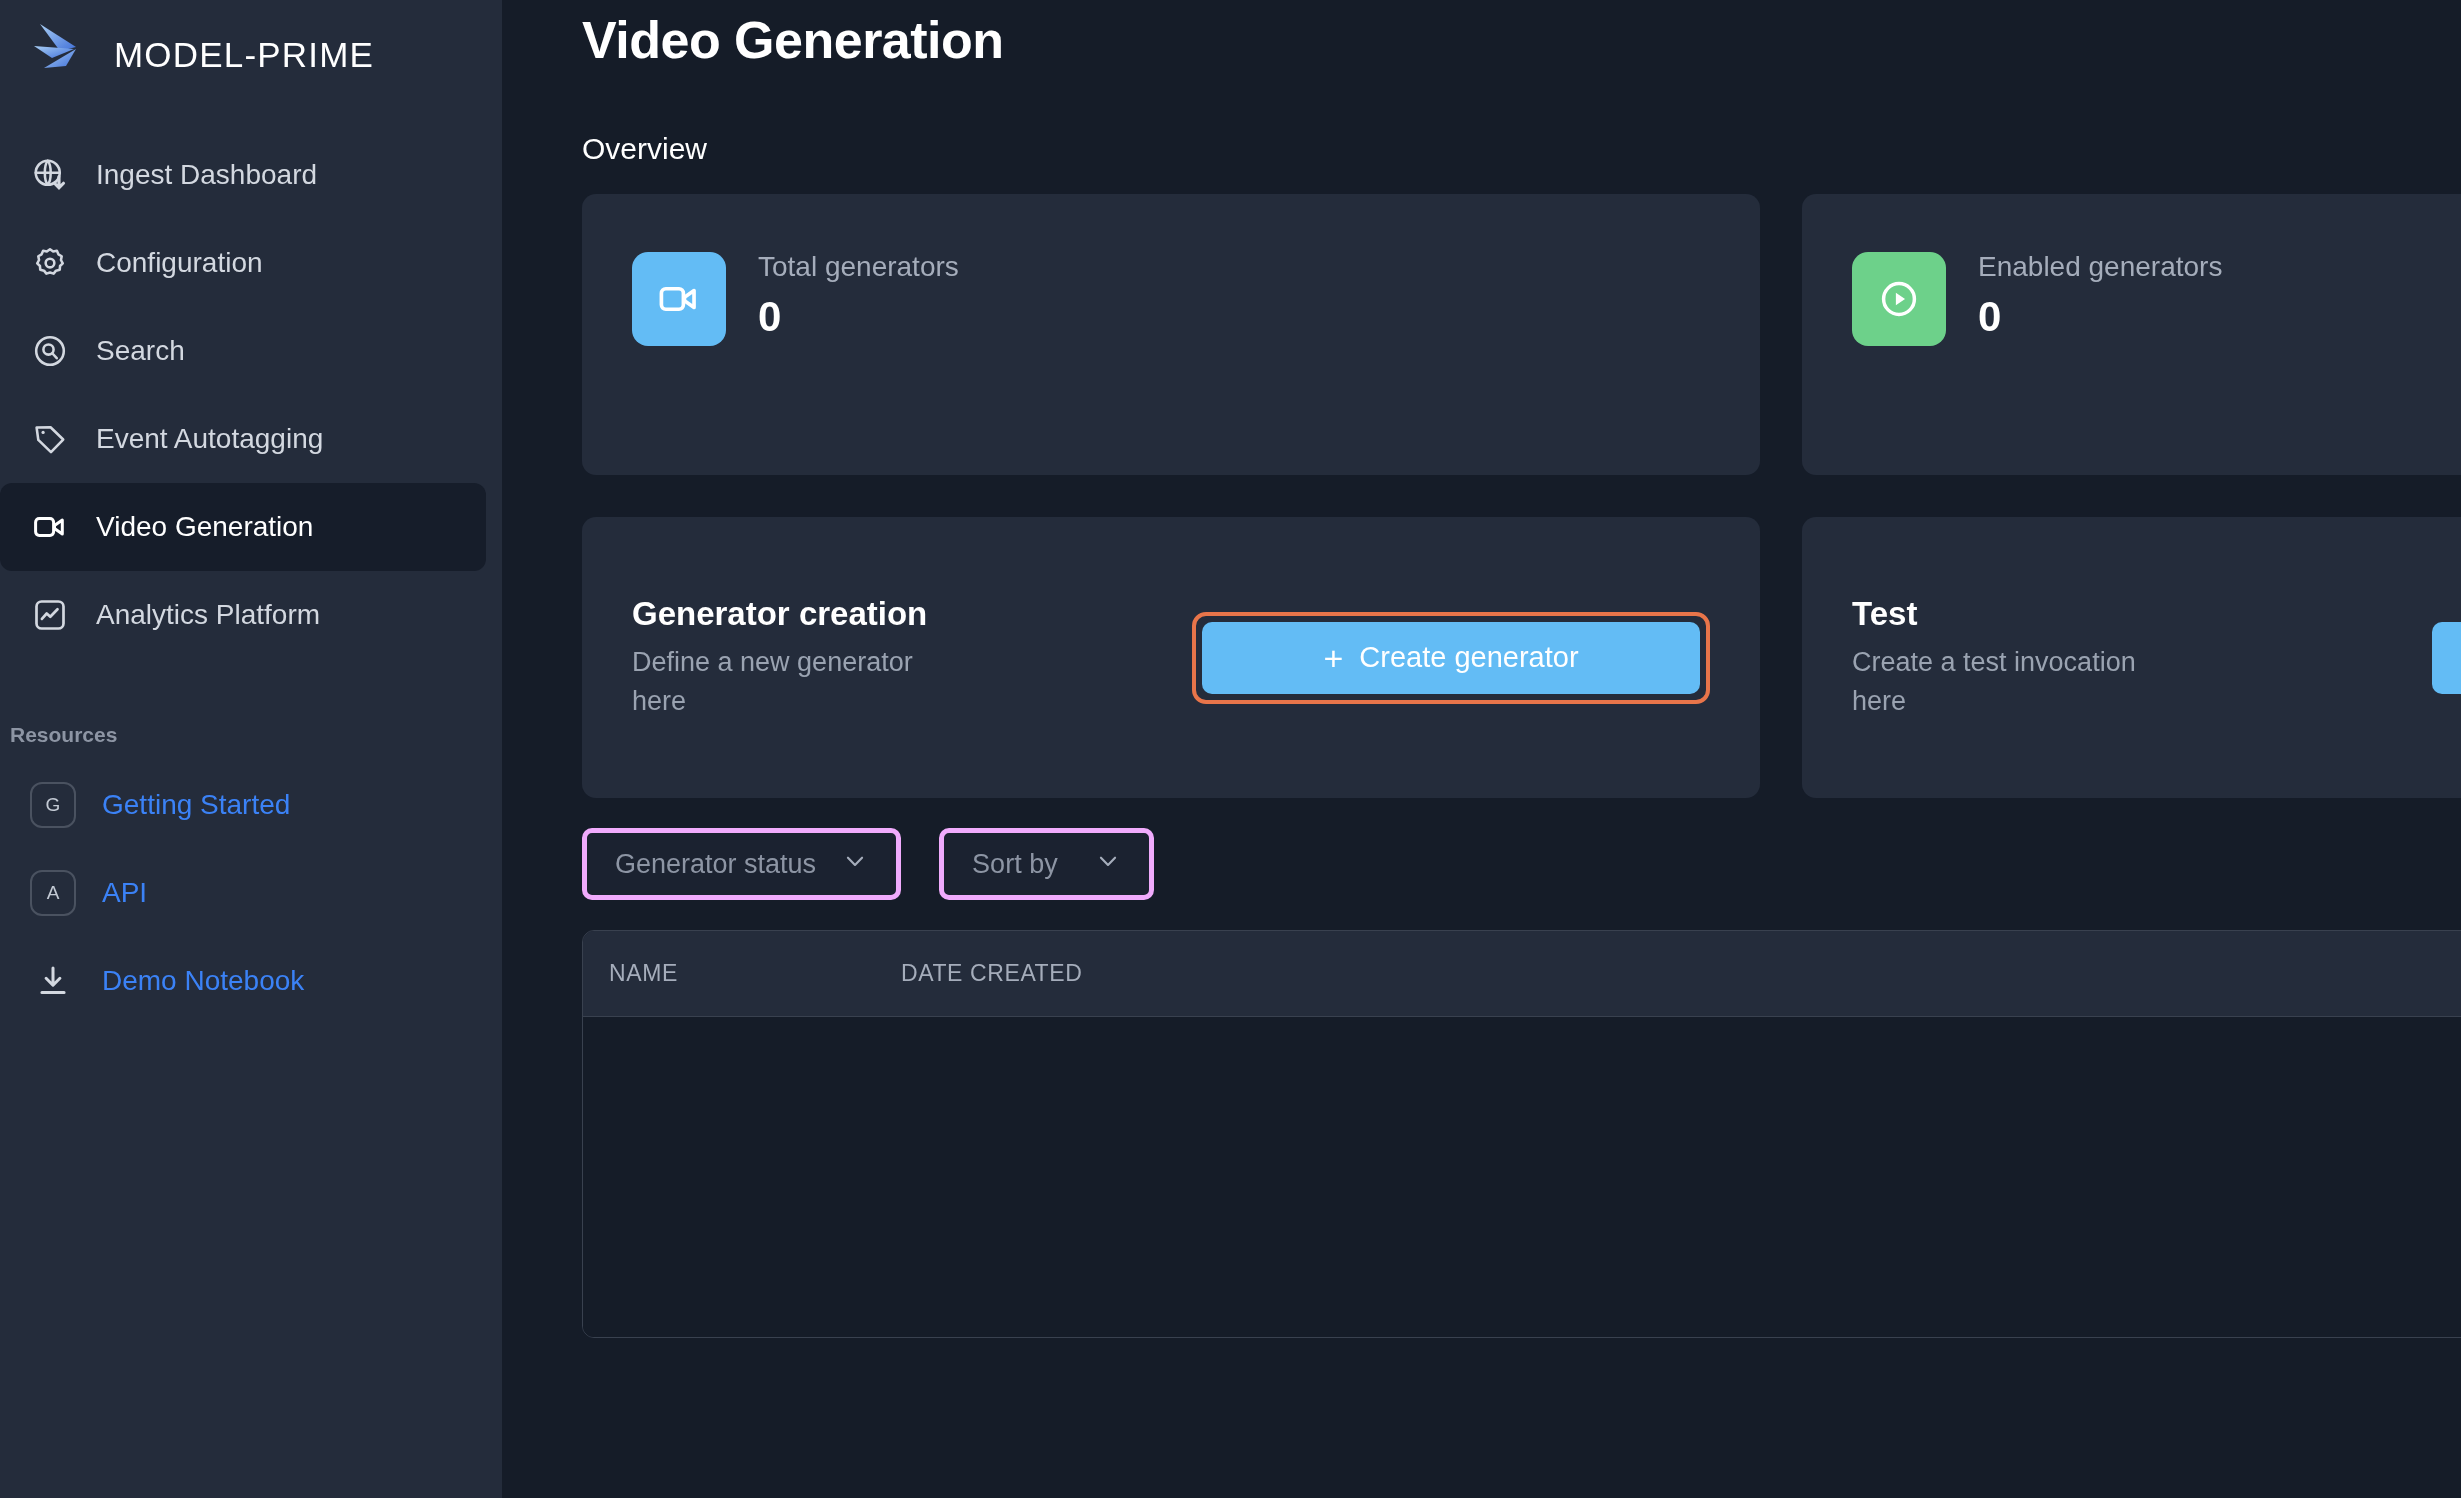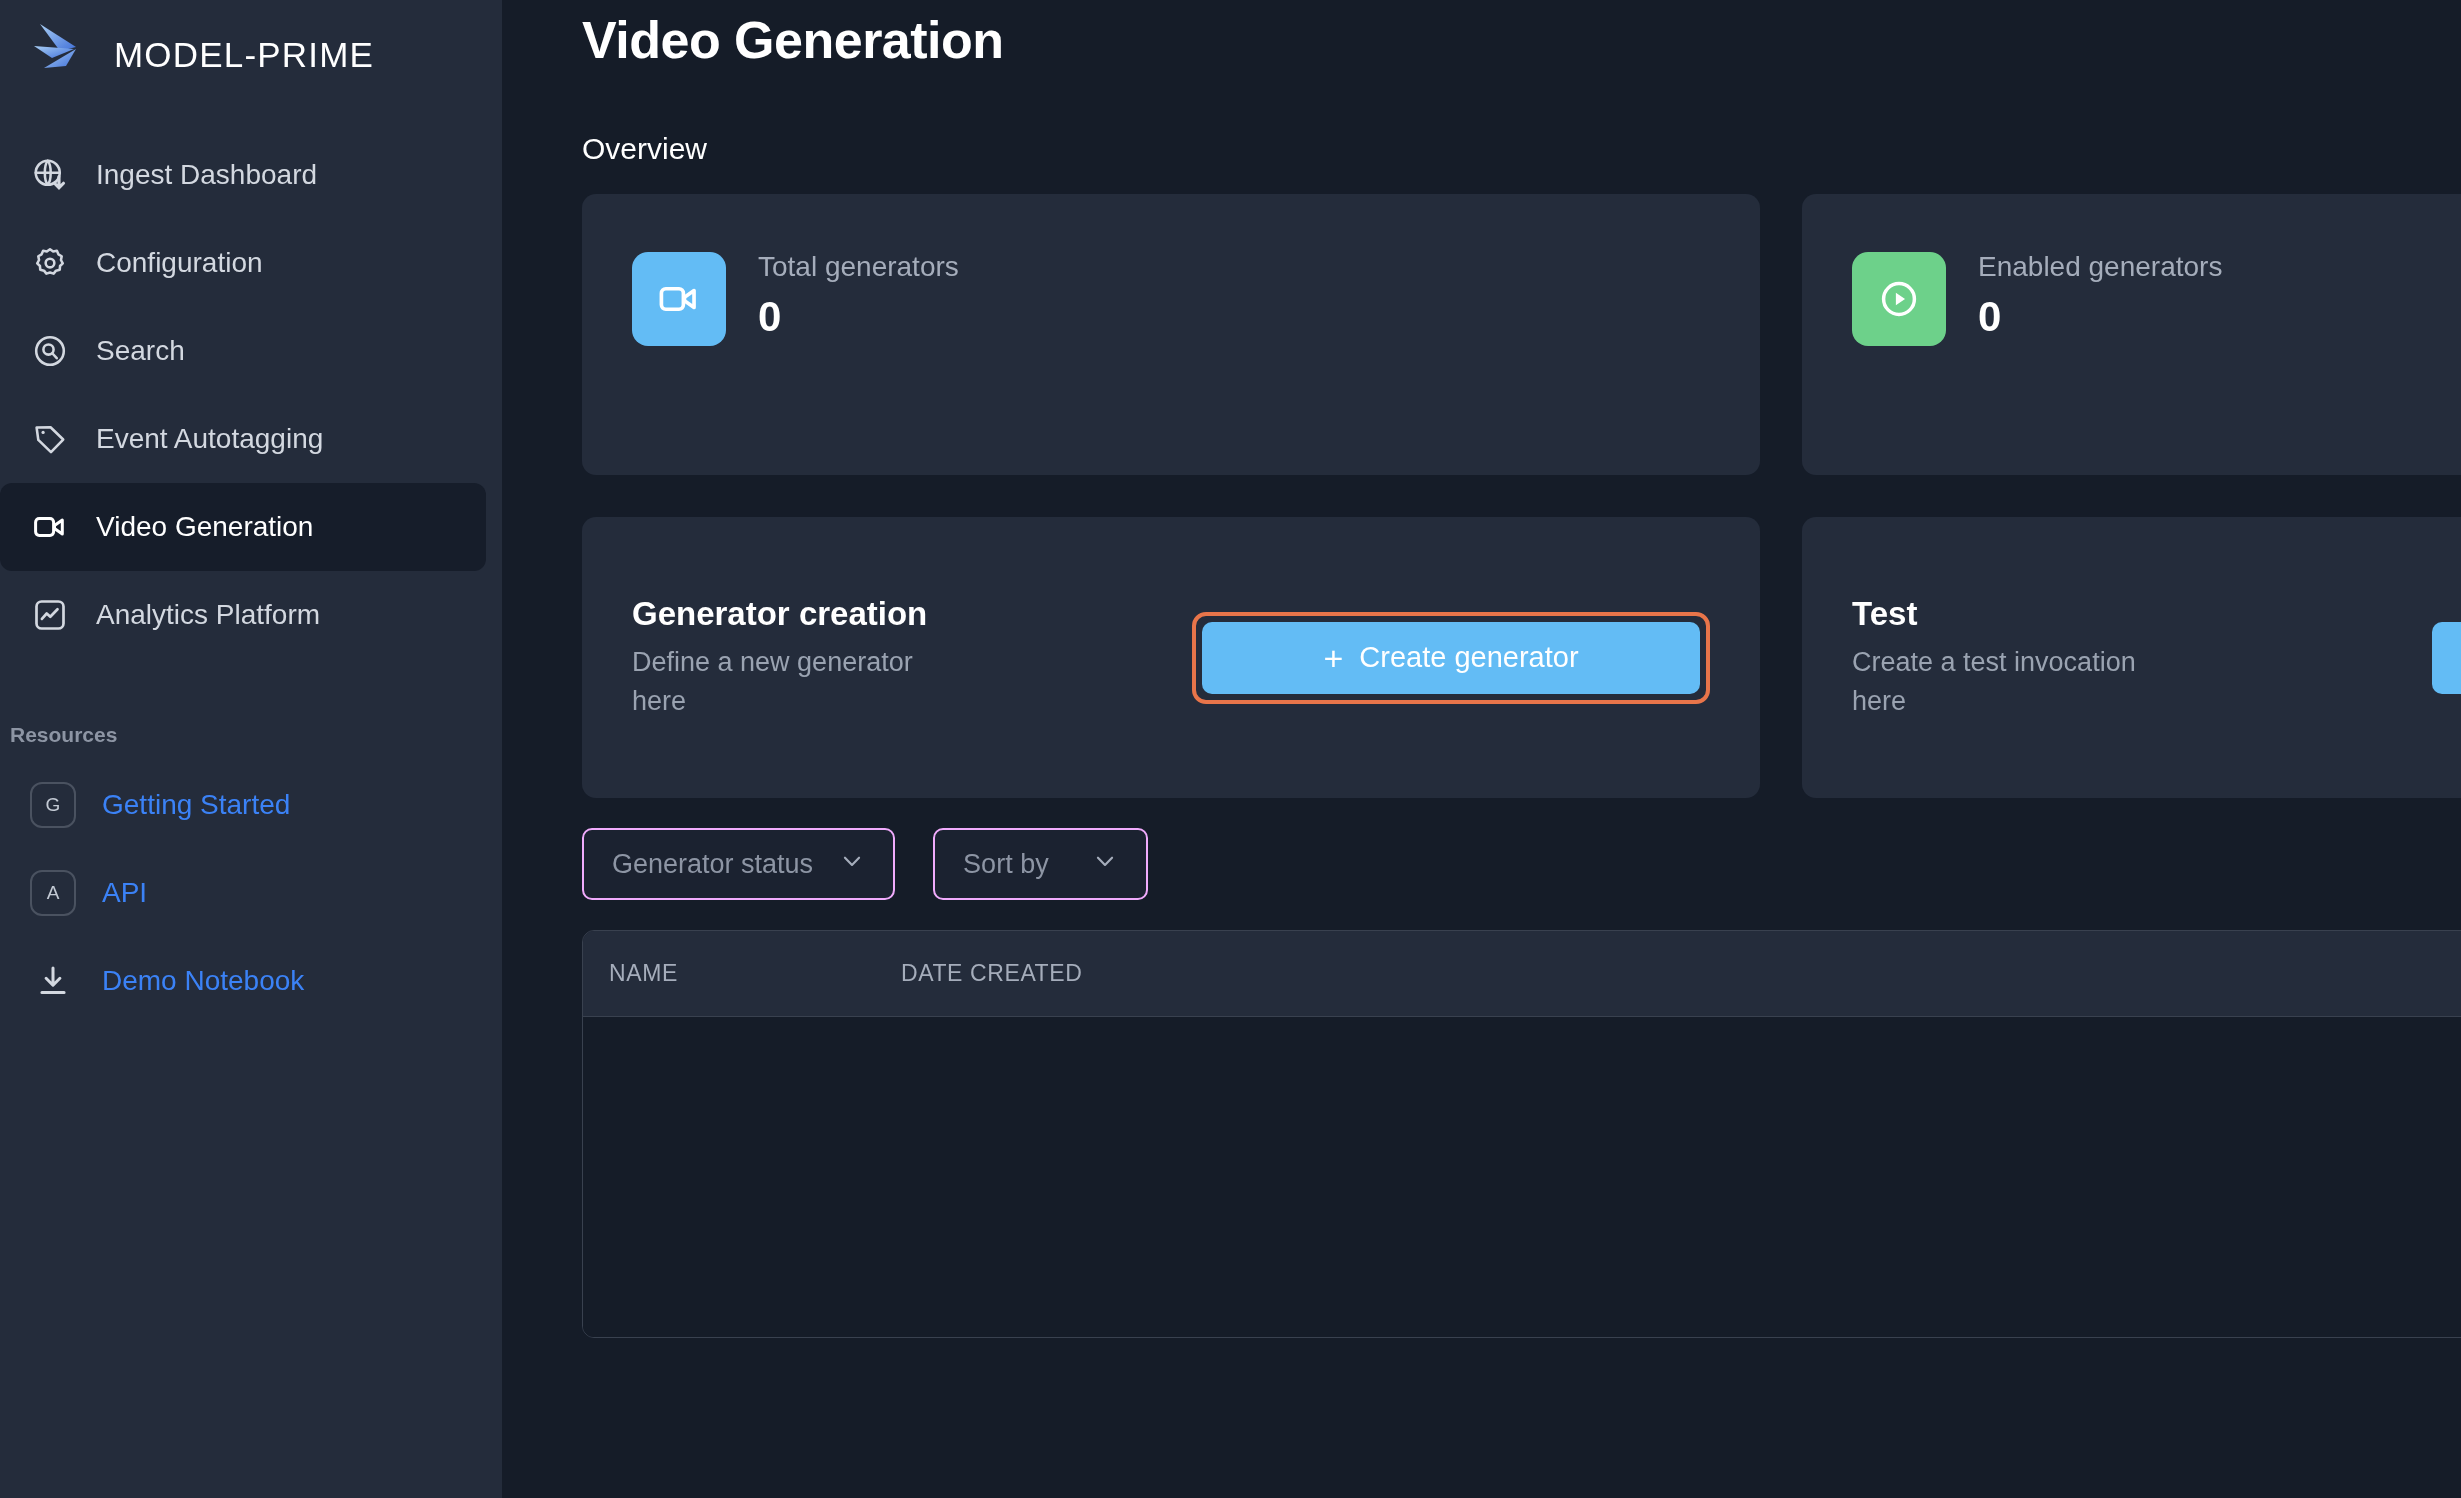--- a/index.html
+++ b/index.html
@@ -114,21 +114,21 @@
   }
   .filters { display: flex; gap: 38px; margin-top: 30px; }
   .filter-input {
     width: 414px; height: 72px; background: #242c3b;
     border: 1px solid #39414f; border-radius: 10px;
     display: flex; align-items: center; padding: 0 22px; gap: 18px;
     cursor: text;
   }
   .filter-input .ph { color: #8d95a4; font-size: 27px; flex: 1 1 auto; }
   .filter-select {
-    height: 72px; background: #1b2230; border: 2px solid #f0abfc;
+    height: 72px; background: #1b2230; border: 5px solid #f0abfc;
     border-radius: 10px; display: flex; align-items: center;
     padding: 0 28px; gap: 26px; cursor: pointer;
   }
   .filter-select .ph { color: #8d95a4; font-size: 27px; }
   .chev { color: #a5adbb; font-size: 22px; }
 
   .table-card {
     width: 2382px; margin-top: 30px;
     background: #151c28; border: 1px solid #39414f;
     border-radius: 12px; overflow: hidden; height: 408px;

